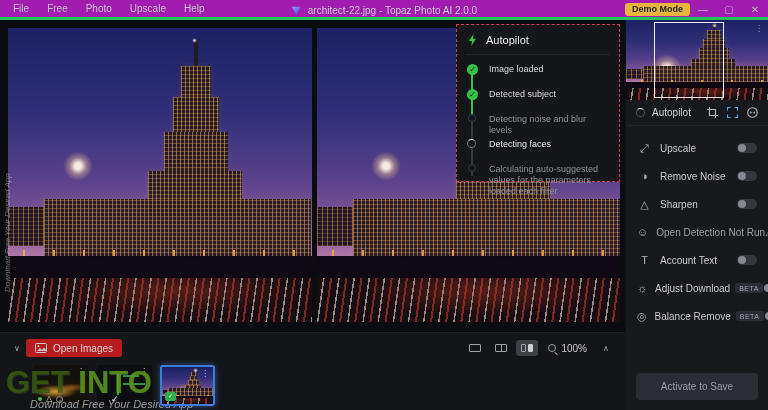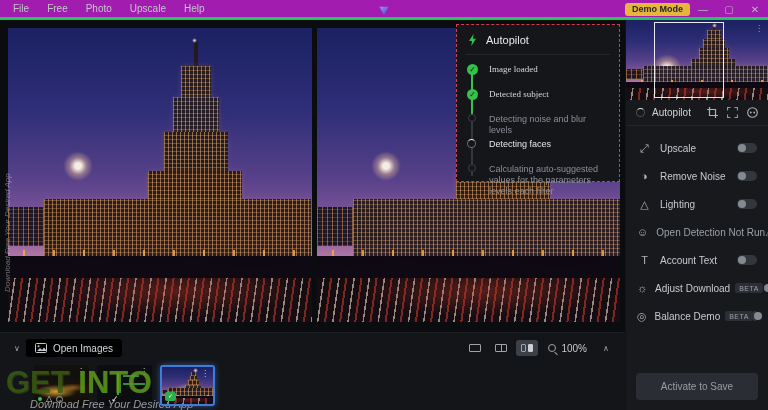--- a/index.html
+++ b/index.html
@@ -72,30 +72,30 @@
   .step { position:relative; display:flex; align-items:flex-start; gap:10px; height:25px; z-index:1; }
   .step:last-child { height:auto; }
   .s-dot { flex:0 0 12px; display:flex; justify-content:flex-start; }
   .dot-done { width:11px; height:11px; border-radius:50%; background:#35c24a; color:#0d1a10;
     font-size:8px; line-height:11px; text-align:center; margin-left:0; }
   .dot-active { width:9px; height:9px; border-radius:50%; border:1.5px solid #6a6e74;
     border-top-color:#e8eaec; background:#14161a; margin-left:0; }
   .dot-pending { width:8px; height:8px; border-radius:50%; border:1.5px solid #3c3f45;
     background:#14161a; margin-left:1px; }
   .s-label { font-size:9px; line-height:11px; padding-top:0; }
-  .step.done .s-label { color:#d5d8db;font-family:Liberation Serif, serif; }
+  .step.done .s-label { color:#d5d8db; }
   .step.active .s-label { color:#e4e6e9; }
   .step.pending .s-label { color:#8b8f96; }
 
   
   .bottombar { position:absolute; left:0; right:0; bottom:0; height:78px; background:#131518;
     border-top:1px solid #1c1f23; }
   .bar-controls { display:flex; align-items:center; height:20px; margin:5px 10px 0 8px; }
   .chev-btn { width:18px; text-align:center; color:#9ea3aa; font-size:8px; }
-  .open-images { display:flex; align-items:center; gap:6px; background:#000000; border-radius:3px;
+  .open-images { display:flex; align-items:center; gap:6px; background:#b91c1c; border-radius:3px;
     height:18px; padding:0 9px; color:#d2d5d9; font-size:10px; }
   .right-controls { margin-left:auto; display:flex; align-items:center; gap:4px; }
   .vm { width:22px; height:16px; display:flex; align-items:center; justify-content:center; border-radius:3px; }
   .vm.active { background:#3c4047; }
   .vm .r { width:12px; height:8px; border:1px solid #9ea3aa; border-radius:1px; position:relative; }
   .vm.split .r::after { content:""; position:absolute; left:50%; top:-1px; width:1px; height:8px; background:#9ea3aa; }
   .vm.sbs .r { width:5px; margin-right:2px; }
   .vm.sbs .r2 { width:5px; height:8px; border:1px solid #cdd1d6; border-radius:1px; background:#cdd1d6; }
   .zoom-ctl { display:flex; align-items:center; gap:5px; padding:0 6px; color:#c6c9ce; font-size:10px; }
   .mag { width:8px; height:8px; border:1.2px solid #9ea3aa; border-radius:50%; position:relative; }
@@ -174,20 +174,21 @@
   <div class="title-center">
     <svg class="logo" viewBox="0 0 12 12">
       <defs>
           <linearGradient id="lg" x1="0" y1="0" x2="1" y2="1">
         <stop offset="0" stop-color="#8f9bff"></stop>
             <stop offset="1" stop-color="#5240c8"></stop>
           </linearGradient>
         </defs>
       <path d="M1 2 L11 2 L6 11 Z" fill="url(#lg)"></path>
     </svg>
+    <span>architect-22.jpg - Topaz Photo AI 2.0.0</span>
   </div>
   <span class="demo-badge">Demo Mode</span>
   <div class="win-controls">
     <span>—</span>
     <span>▢</span>
     <span>✕</span>
   </div>
 </div>
 
 <div class="app-body">
@@ -263,21 +264,21 @@
         <div class="step active">
           <span class="s-dot">
               <span class="dot-active"></span>
             </span>
           <span class="s-label">Detecting faces</span>
         </div>
         <div class="step pending">
           <span class="s-dot">
               <span class="dot-pending"></span>
             </span>
-          <span class="s-label">Calculating auto-suggested values for the parameters levels each filter</span>
+          <span class="s-label">Calculating auto-suggested values for the parameters loaded each filter</span>
         </div>
       </div>
     </div>
 
     <div class="bottombar">
       <div class="bar-controls">
         <span class="chev-btn">∨</span>
         <div class="open-images">
           <svg width="12" height="10" viewBox="0 0 12 10">
             <rect x="0.5" y="0.5" width="11" height="9" rx="1" fill="none" stroke="#c6c9ce"></rect>
@@ -399,42 +400,42 @@
         <span class="f-label">Upscale</span>
         <span class="toggle"></span>
       </div>
       <div class="filter-row">
         <span class="f-icon">◑</span>
         <span class="f-label">Remove Noise</span>
         <span class="toggle"></span>
       </div>
       <div class="filter-row">
         <span class="f-icon">△</span>
-        <span class="f-label">Lighting</span>
+        <span class="f-label">Sharpen</span>
         <span class="toggle"></span>
       </div>
       <div class="filter-row row-muted">
         <span class="f-icon">☺</span>
         <span class="f-label">Open Detection Not Run</span>
         <span class="warn">⚠</span>
       </div>
       <div class="filter-row">
         <span class="f-icon">T</span>
         <span class="f-label">Account Text</span>
         <span class="toggle"></span>
       </div>
       <div class="filter-row">
         <span class="f-icon">☼</span>
         <span class="f-label">Adjust Download</span>
         <span class="beta">BETA</span>
         <span class="toggle"></span>
       </div>
       <div class="filter-row">
         <span class="f-icon">◎</span>
-        <span class="f-label">Balance Demo</span>
+        <span class="f-label">Balance Remove</span>
         <span class="beta">BETA</span>
         <span class="toggle"></span>
       </div>
     </div>
 
     <button class="save-btn">Activate to Save</button>
   </div>
 </div>
 
 </body></html>

